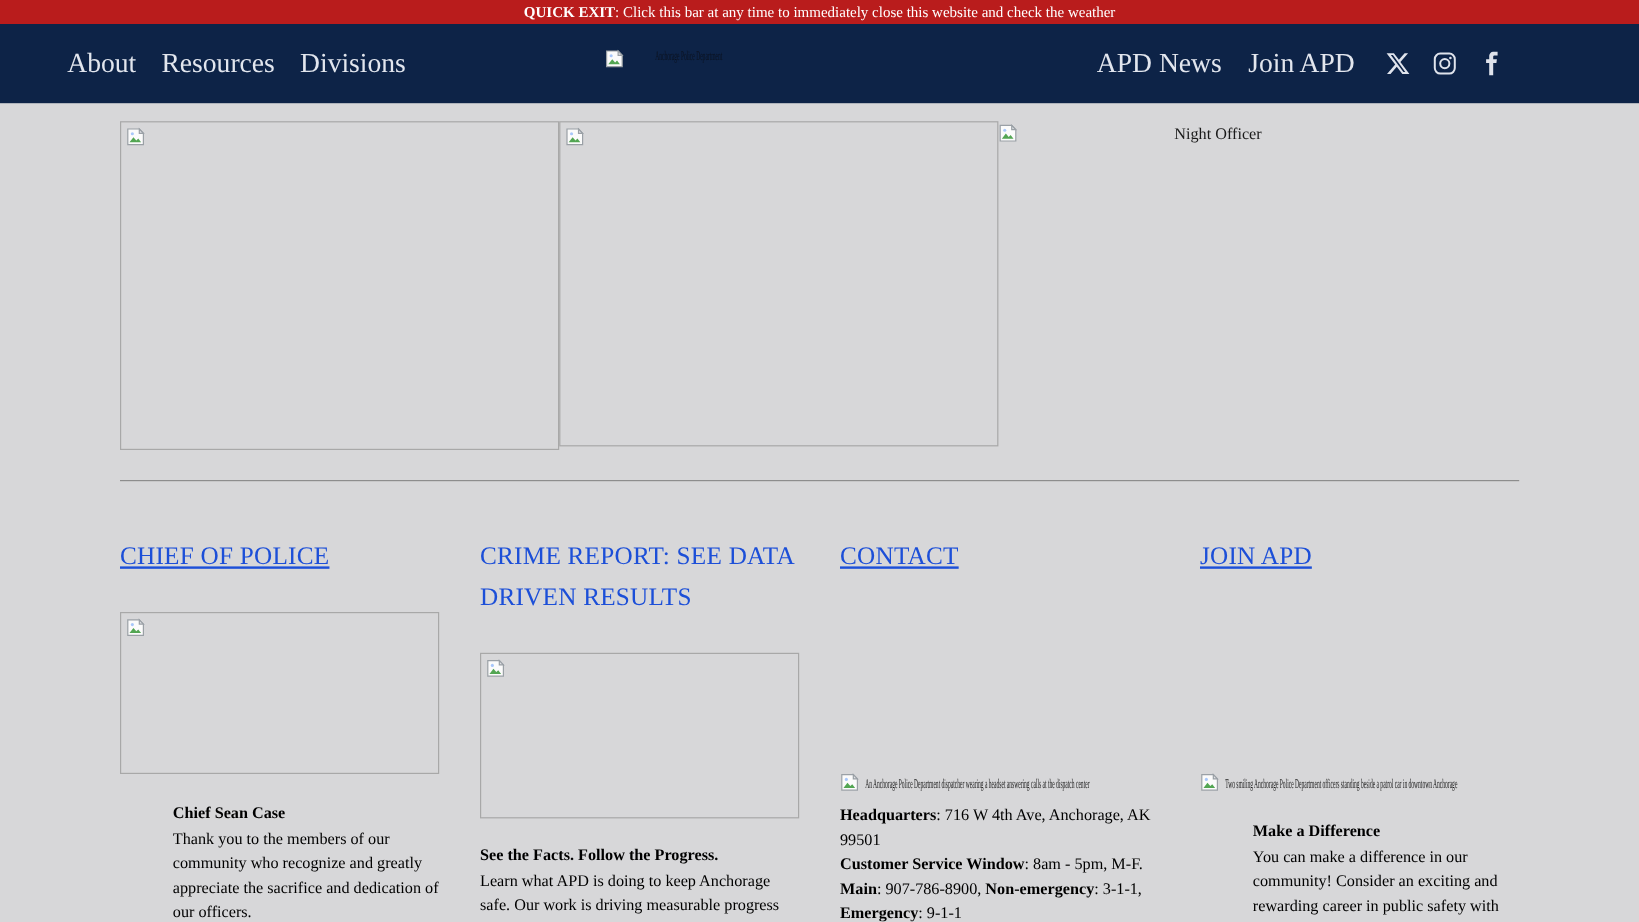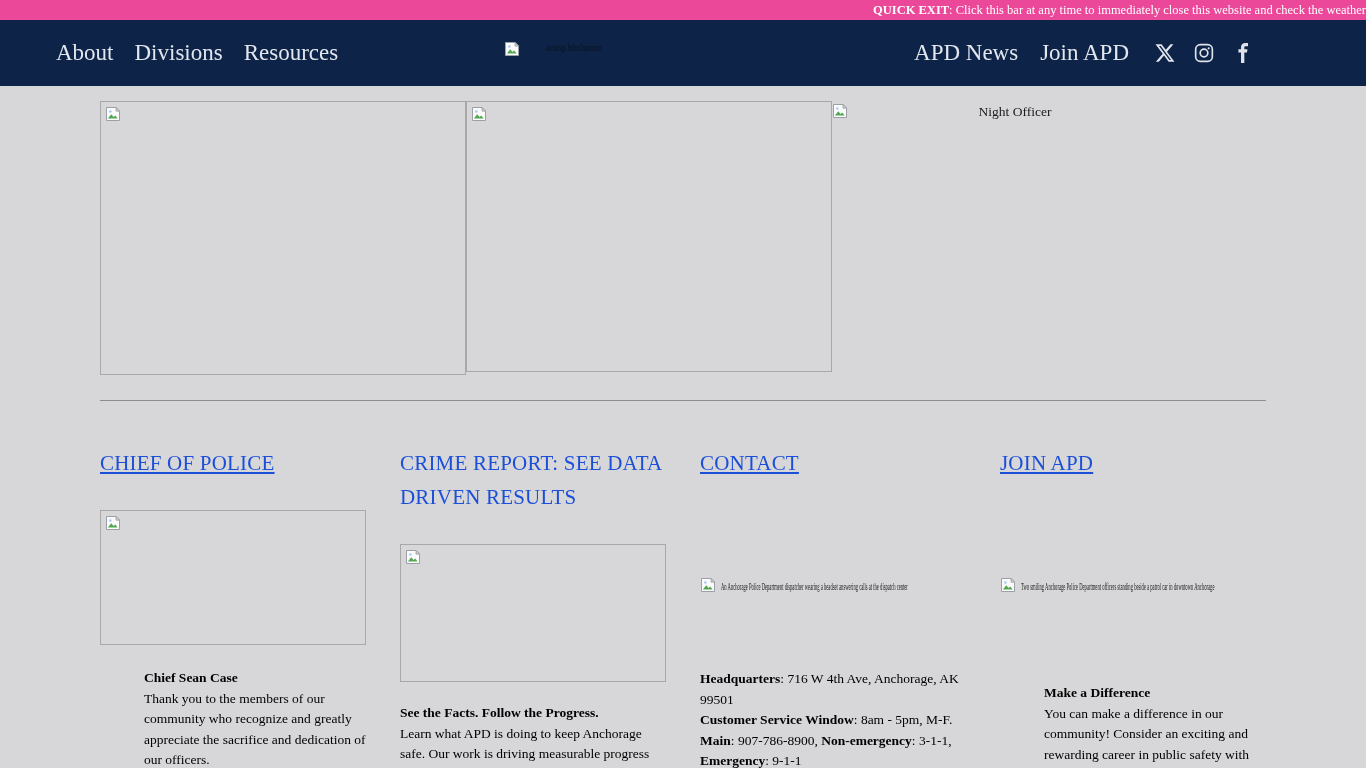--- a/index.html
+++ b/index.html
@@ -5,25 +5,25 @@
   * { box-sizing: border-box; margin: 0; padding: 0; }
   html,body { width: 1366px; height: 768px; overflow: hidden; }
   body {
     background: #d7d7d9;
     font-family: "Liberation Serif", serif;
     color: #000;
   }
   
   .quick-exit {
     height: 20px;
-    background: #ec4899;
+    background: #b91c1c;
     color: #fff;
     font-size: 12.5px;
     line-height: 20px;
-    text-align: right;
+    text-align: center;
     cursor: pointer;
     white-space: nowrap;
   }
   .quick-exit b { font-weight: bold; }
   
   .nav {
     height: 66px;
     background: #0d2347;
     display: flex;
     align-items: center;
@@ -100,43 +100,43 @@
     border: 1px solid #a8a8a8;
     padding: 4px;
     margin-top: 30px;
   }
   .col-fig-chief { height: 135px; }
   .col-fig-crime { height: 138px; }
   .alt-img-block {
     margin-top: 30px;
     height: 150px;
     display: flex;
-    align-items: center;
+    align-items: flex-end;
   }
   .alt-img-block .bimg { flex: 0 0 auto; margin-right: 5px; }
   .alt-dark { color: #1d1d1d; margin-top: 1px; }
   .col-text { font-size: 13.5px; line-height: 20.5px; }
   .col-text-1 { margin-top: 23px; margin-left: 44px; }
   .col-text-2 { margin-top: 21px; }
   .col-text-3 { margin-top: 9px; }
   .col-text b { font-weight: bold; }
   .bimg { display: inline-block; width: 16px; height: 16px; line-height: 0; }
 </style>
 </head>
 <body>
 
 <div class="quick-exit">
   <b>QUICK EXIT</b><span>: Click this bar at any time to immediately close this website and check the weather</span>
 </div>
 
 <div class="nav">
   <div class="nav-left">
     <a href="#" class="nav-link">About</a>
+    <a href="#" class="nav-link">Resources</a>
     <a href="#" class="nav-link">Divisions</a>
-    <a href="#" class="nav-link">Resources</a>
   </div>
   <a href="#" class="nav-logo">
     <span class="bimg">
   <svg width="16" height="16" viewBox="0 0 16 16">
     <path d="M1.5 1.5h9.6l3.4 3.6v9.4H1.5z" fill="#fbfbfb" stroke="#9aa0a6" stroke-width="1"></path>
     <path d="M11.1 1.5l3.4 3.6h-3.4z" fill="#dfe1e5" stroke="#9aa0a6" stroke-width="1"></path>
     <path d="M2.9 12.6l3.3-4.3 2.4 2.8 1.6-1.6 2.4 3.1z" fill="#53a653"></path>
     <circle cx="5.3" cy="5.5" r="1.3" fill="#a8c7fa"></circle>
   </svg>
 </span>

